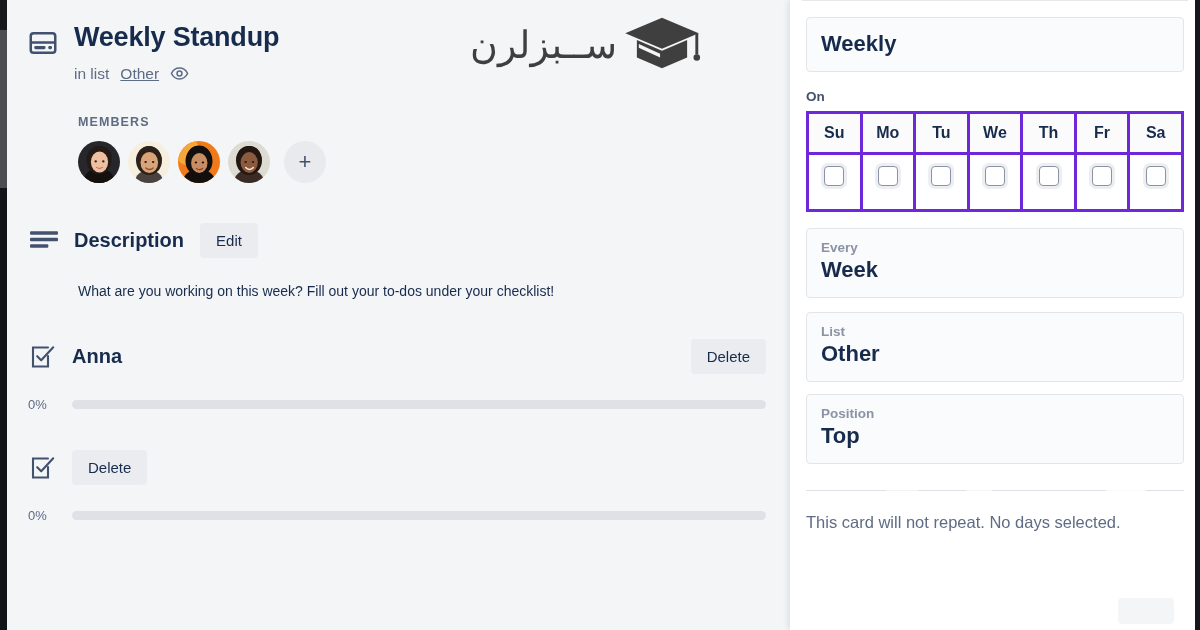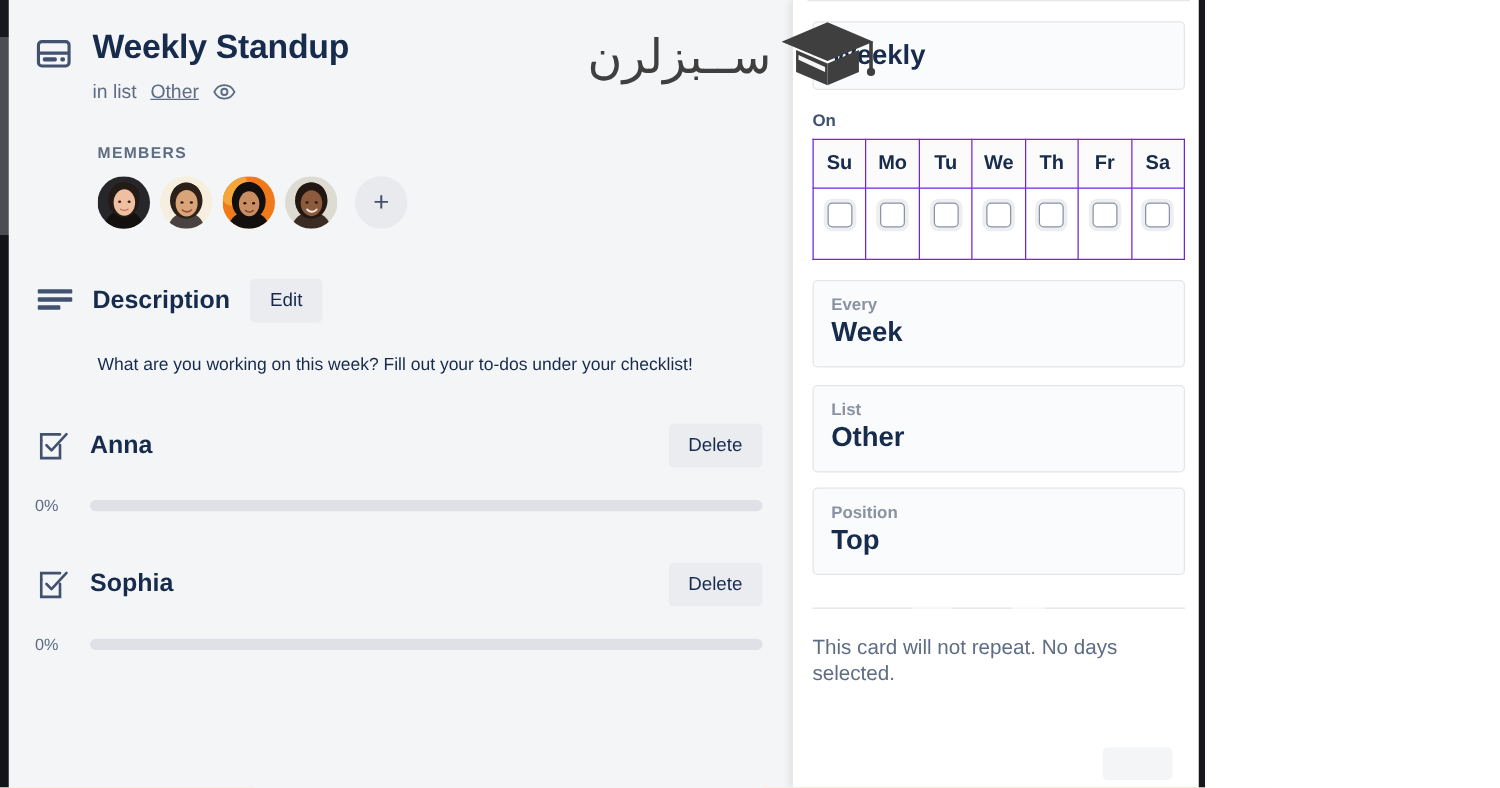--- a/index.html
+++ b/index.html
@@ -4,23 +4,23 @@
 <style>
   * { box-sizing: border-box; margin: 0; padding: 0; }
   html, body {
     width: 1200px; height: 630px;
     font-family: "Liberation Sans", sans-serif;
     background: #ffffff;
     overflow: hidden;
   }
   #app {
     position: relative;
-    width: 964px; height: 630px;
+    width: 1200px; height: 630px;
     display: flex;
-    background: #fdba74;
+    background: #f9a8d4;
   }
 
   
   .edge-strip-left {
     position: absolute; left: 0; top: 0;
     width: 7px; height: 630px;
     background: linear-gradient(180deg,
         #16181d 0px, #16181d 30px,
         #4b4d52 30px, #4b4d52 188px,
         #121418 188px, #121418 630px);
@@ -130,21 +130,21 @@
   .group { margin-top: 17px; }
   .group-label { font-size: 13.5px; font-weight: bold; color: #42526e; margin-bottom: 7px; }
   .time-input {
     width: 100%; border: 1px solid #e3e5e9; border-radius: 4px;
     background: #fafbfc; padding: 13px 14px;
     font-family: inherit; font-size: 17px; color: #172b4d;
   }
 
   .days-table { width: 100%; border-collapse: collapse; table-layout: fixed; }
   .days-table th, .days-table td {
-    border: 1px solid #6d28d9; text-align: center; background: #fbfbfc;
+    border: 3px solid #6d28d9; text-align: center; background: #fbfbfc;
   }
   .days-table th { padding: 10px 0; font-size: 16px; font-weight: bold; color: #172b4d; }
   .days-table td { height: 57px; vertical-align: top; padding-top: 11px; background: #ffffff; }
   .daybox {
     width: 20px; height: 20px; border: 1.6px solid #8993a4;
     border-radius: 4px; background: #fff; display: inline-block;
     box-shadow: 0 0 0 3px #eceef1;
   }
 
   .two-col { display: flex; gap: 12px; margin-top: 14px; flex-direction: column; }
@@ -309,21 +309,20 @@
 
     <div class="checklist">
       <div class="cl-head">
         <span class="cl-icon">
           <svg viewBox="0 0 26 26" width="26" height="26">
             <path d="M3 8.5V22.5h15V12" fill="none" stroke="#42526e" stroke-width="2.1" stroke-linecap="round"></path>
             <path d="M3 8.5V3.5h15" fill="none" stroke="#42526e" stroke-width="2.1" stroke-linecap="round"></path>
             <path d="M7.2 12.2l4 4.1L23.2 3.3" fill="none" stroke="#42526e" stroke-width="2.1" stroke-linecap="round" stroke-linejoin="round"></path>
           </svg>
         </span>
-        <h3 class="cl-title">Sophia</h3>
         <button class="btn-soft cl-delete">Delete</button>
       </div>
       <div class="progress-row">
         <span class="progress-pct">0%</span>
         <span class="progress-track">
           <span class="progress-fill" style="width: 0%;"></span>
         </span>
       </div>
     </div>
 

